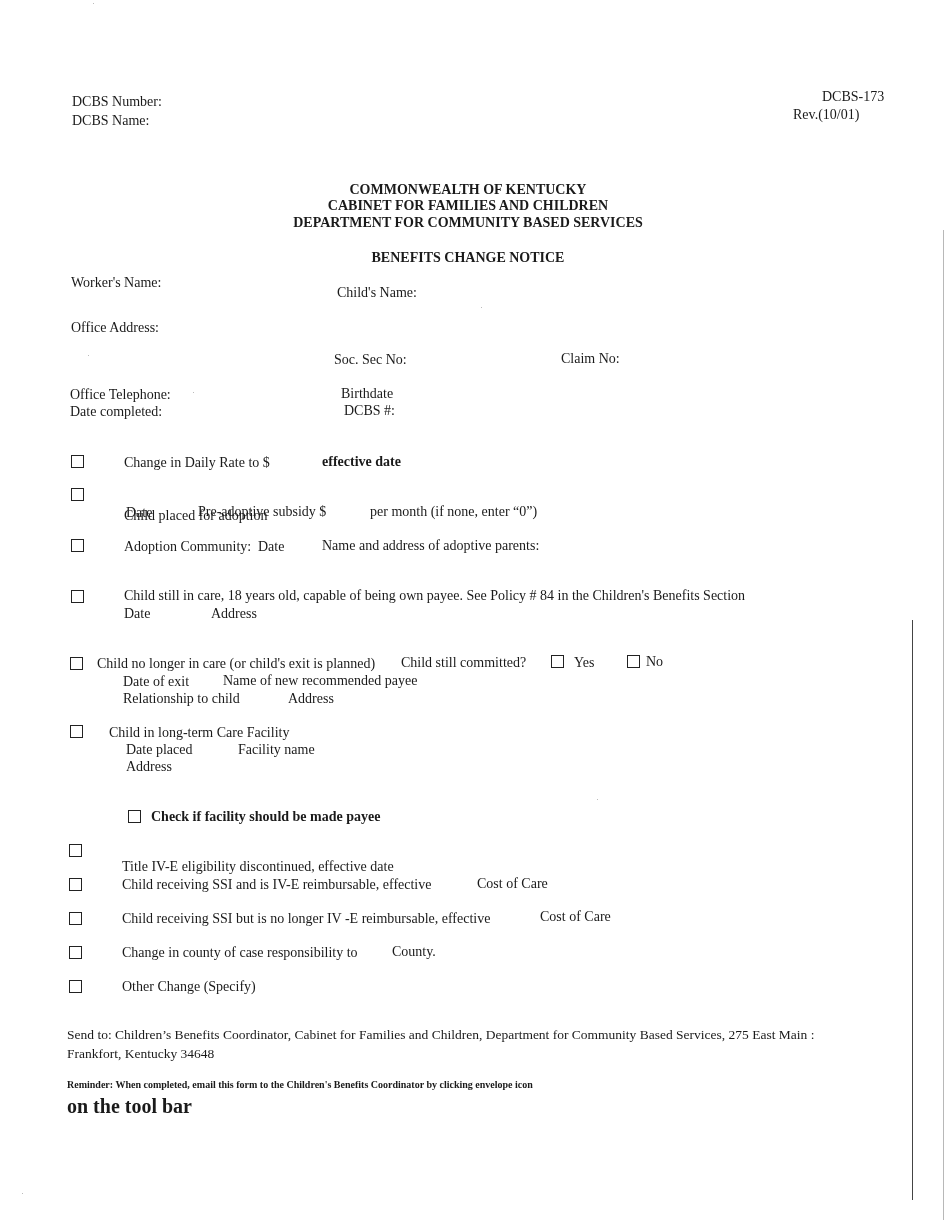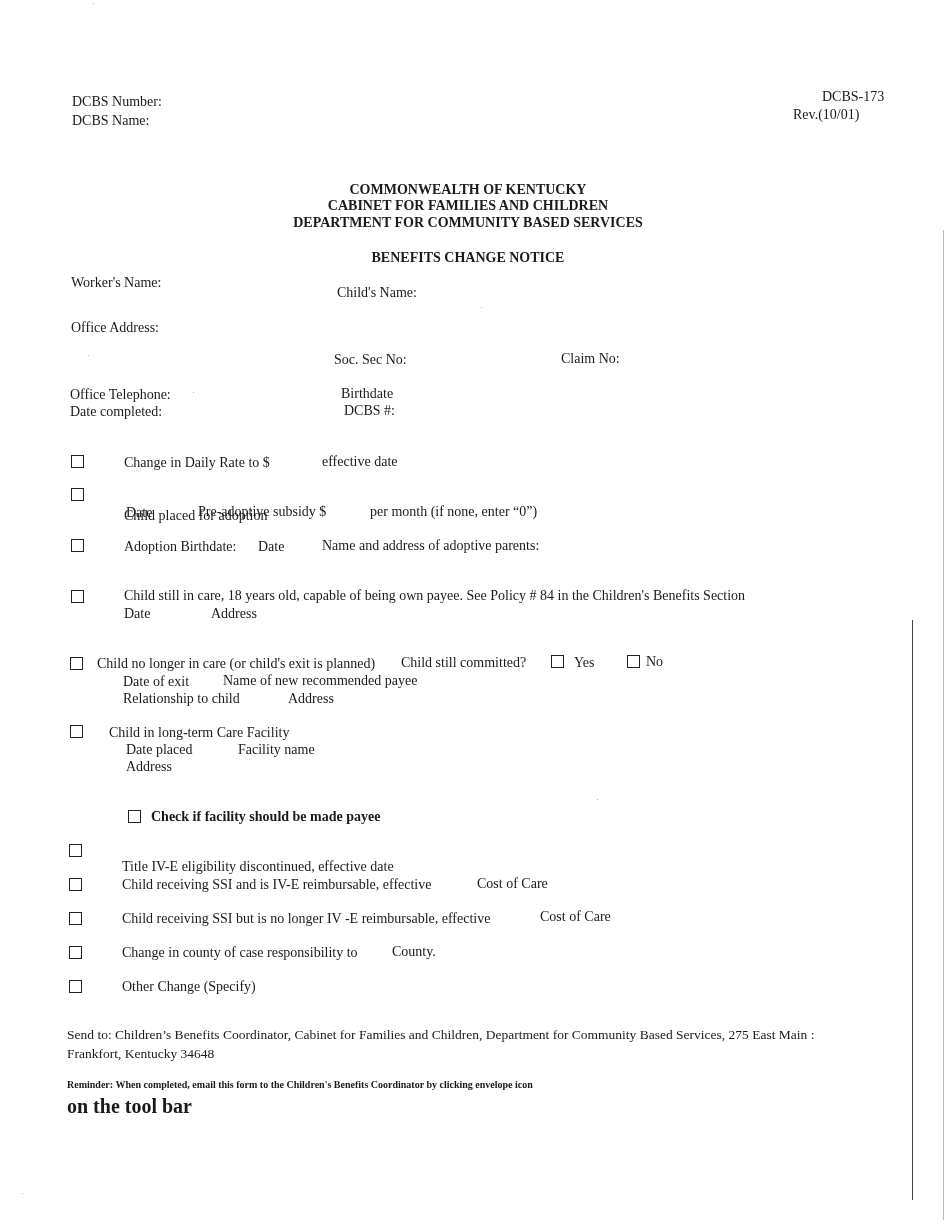--- a/index.html
+++ b/index.html
@@ -37,30 +37,30 @@
 <div class="abs" style="left:71px;top:319px;">Office Address:</div>
 <div class="abs" style="left:334px;top:351px;">Soc. Sec No:</div>
 <div class="abs" style="left:561px;top:350px;">Claim No:</div>
 <div class="abs" style="left:70px;top:386px;">Office Telephone:</div>
 <div class="abs" style="left:70px;top:403px;">Date completed:</div>
 <div class="abs" style="left:341px;top:385px;">Birthdate</div>
 <div class="abs" style="left:344px;top:402px;">DCBS #:</div>
 
 <div class="cb" style="left:71px;top:455px;"></div>
 <div class="abs" style="left:124px;top:454px;">Change in Daily Rate to $</div>
-<div class="abs" style="left:322px;top:453px;">effective date</div>
+<div class="abs" style="left:322px;top:453px;font-weight:bold;">effective date</div>
 
 <div class="cb" style="left:71px;top:488px;"></div>
 <div class="abs" style="left:124px;top:487px;margin-top:20px;">Child placed for adoption</div>
 <div class="abs" style="left:126px;top:504px;">Date</div>
 <div class="abs" style="left:198px;top:503px;">Pre-adoptive subsidy $</div>
 <div class="abs" style="left:370px;top:503px;">per month (if none, enter  “0”)</div>
 
 <div class="cb" style="left:71px;top:539px;"></div>
-<div class="abs" style="left:124px;top:538px;">Adoption Birthdate:</div>
+<div class="abs" style="left:124px;top:538px;">Adoption Community:</div>
 <div class="abs" style="left:258px;top:538px;">Date</div>
 <div class="abs" style="left:322px;top:537px;">Name and address of adoptive parents:</div>
 
 <div class="cb" style="left:71px;top:590px;"></div>
 <div class="abs" style="left:124px;top:587px;">Child still in care, 18 years old, capable of being own payee.  See Policy # 84 in the Children's Benefits Section</div>
 <div class="abs" style="left:124px;top:605px;">Date</div>
 <div class="abs" style="left:211px;top:605px;">Address</div>
 
 <div class="cb" style="left:70px;top:657px;"></div>
 <div class="abs" style="left:97px;top:655px;">Child no longer in care (or child's exit is planned)</div>

